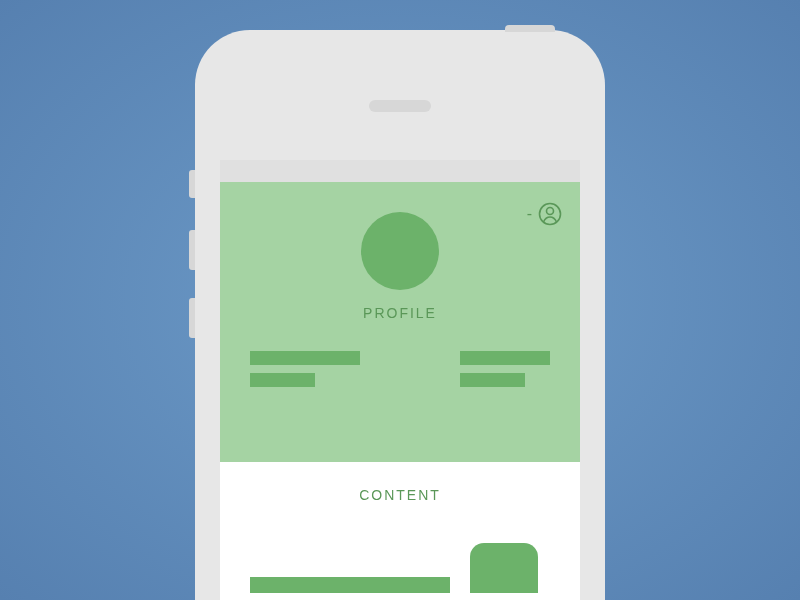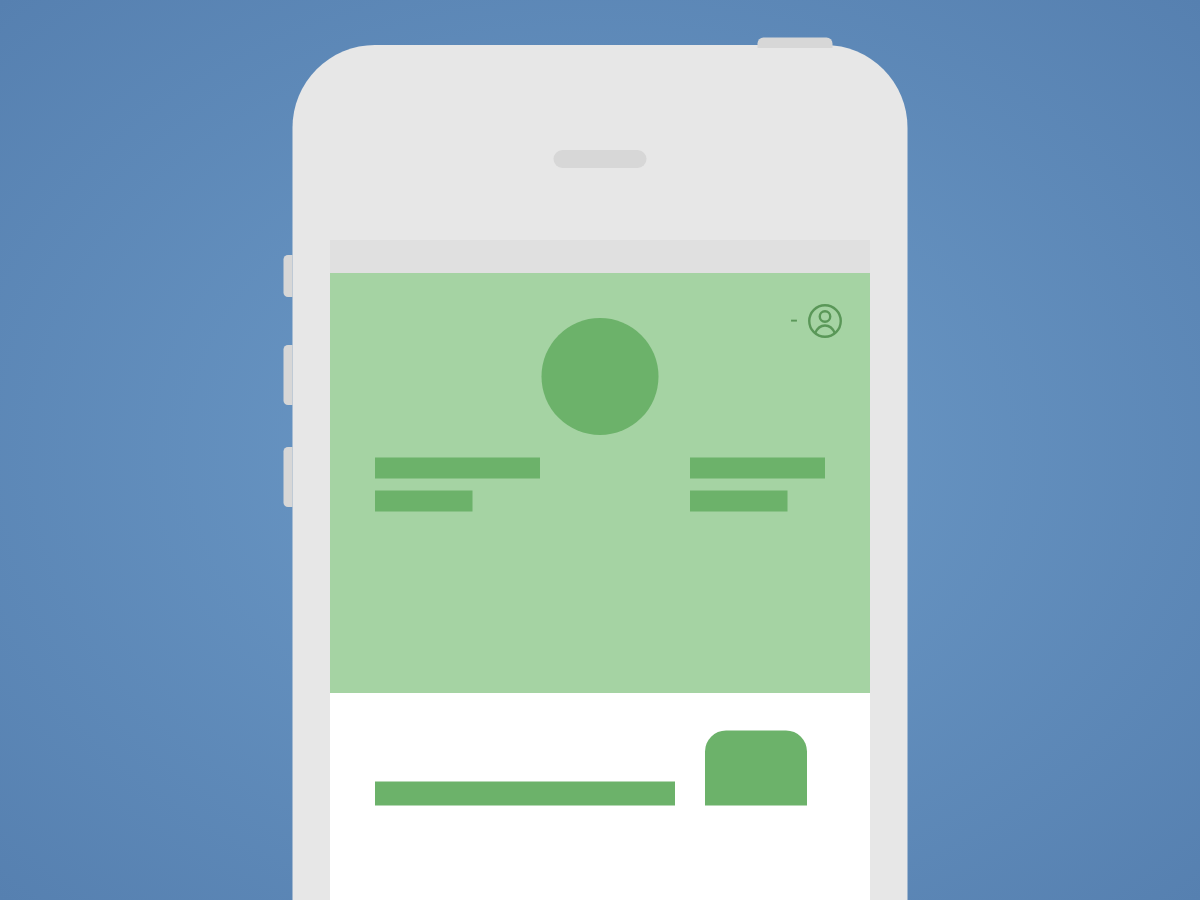--- a/index.html
+++ b/index.html
@@ -223,33 +223,35 @@
           <svg viewBox="0 0 24 24" fill="none" stroke="#5a9758" stroke-width="1.6">
             <circle cx="12" cy="12" r="10.5"></circle>
             <circle cx="12" cy="9" r="3.5"></circle>
             <path d="M5.5 20c1.5-3.5 4-5 6.5-5s5 1.5 6.5 5"></path>
           </svg>
         </span>
       </div>
 
       <div class="avatar"></div>
 
+      <div class="profile-label">PROFILE</div>
 
       <div class="profile-info">
         <div class="info-left">
           <div class="info-bar bar-1"></div>
           <div class="info-bar bar-2"></div>
         </div>
         <div class="info-right">
           <div class="info-bar bar-1"></div>
           <div class="info-bar bar-2"></div>
         </div>
       </div>
     </div>
 
     <div class="content-section">
+      <div class="content-label">CONTENT</div>
       <div class="content-items">
         <div class="content-bar"></div>
         <div class="content-block"></div>
       </div>
     </div>
   </div>
 </div>
 
 </body></html>

